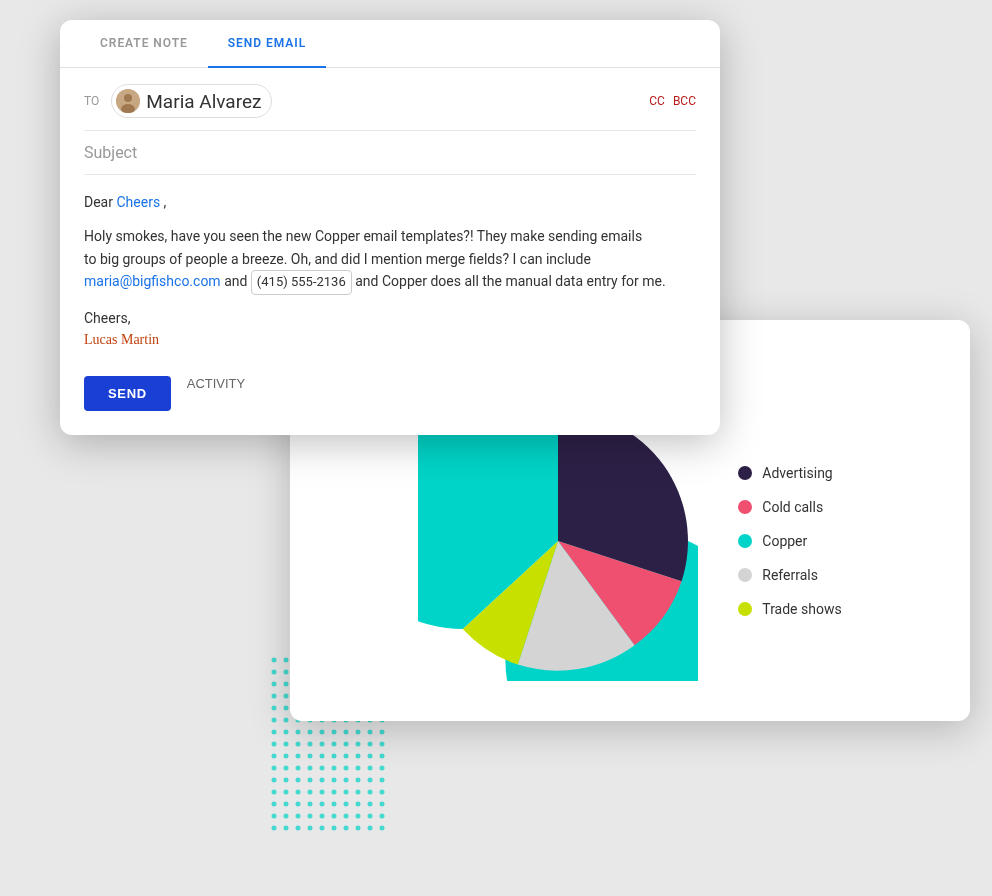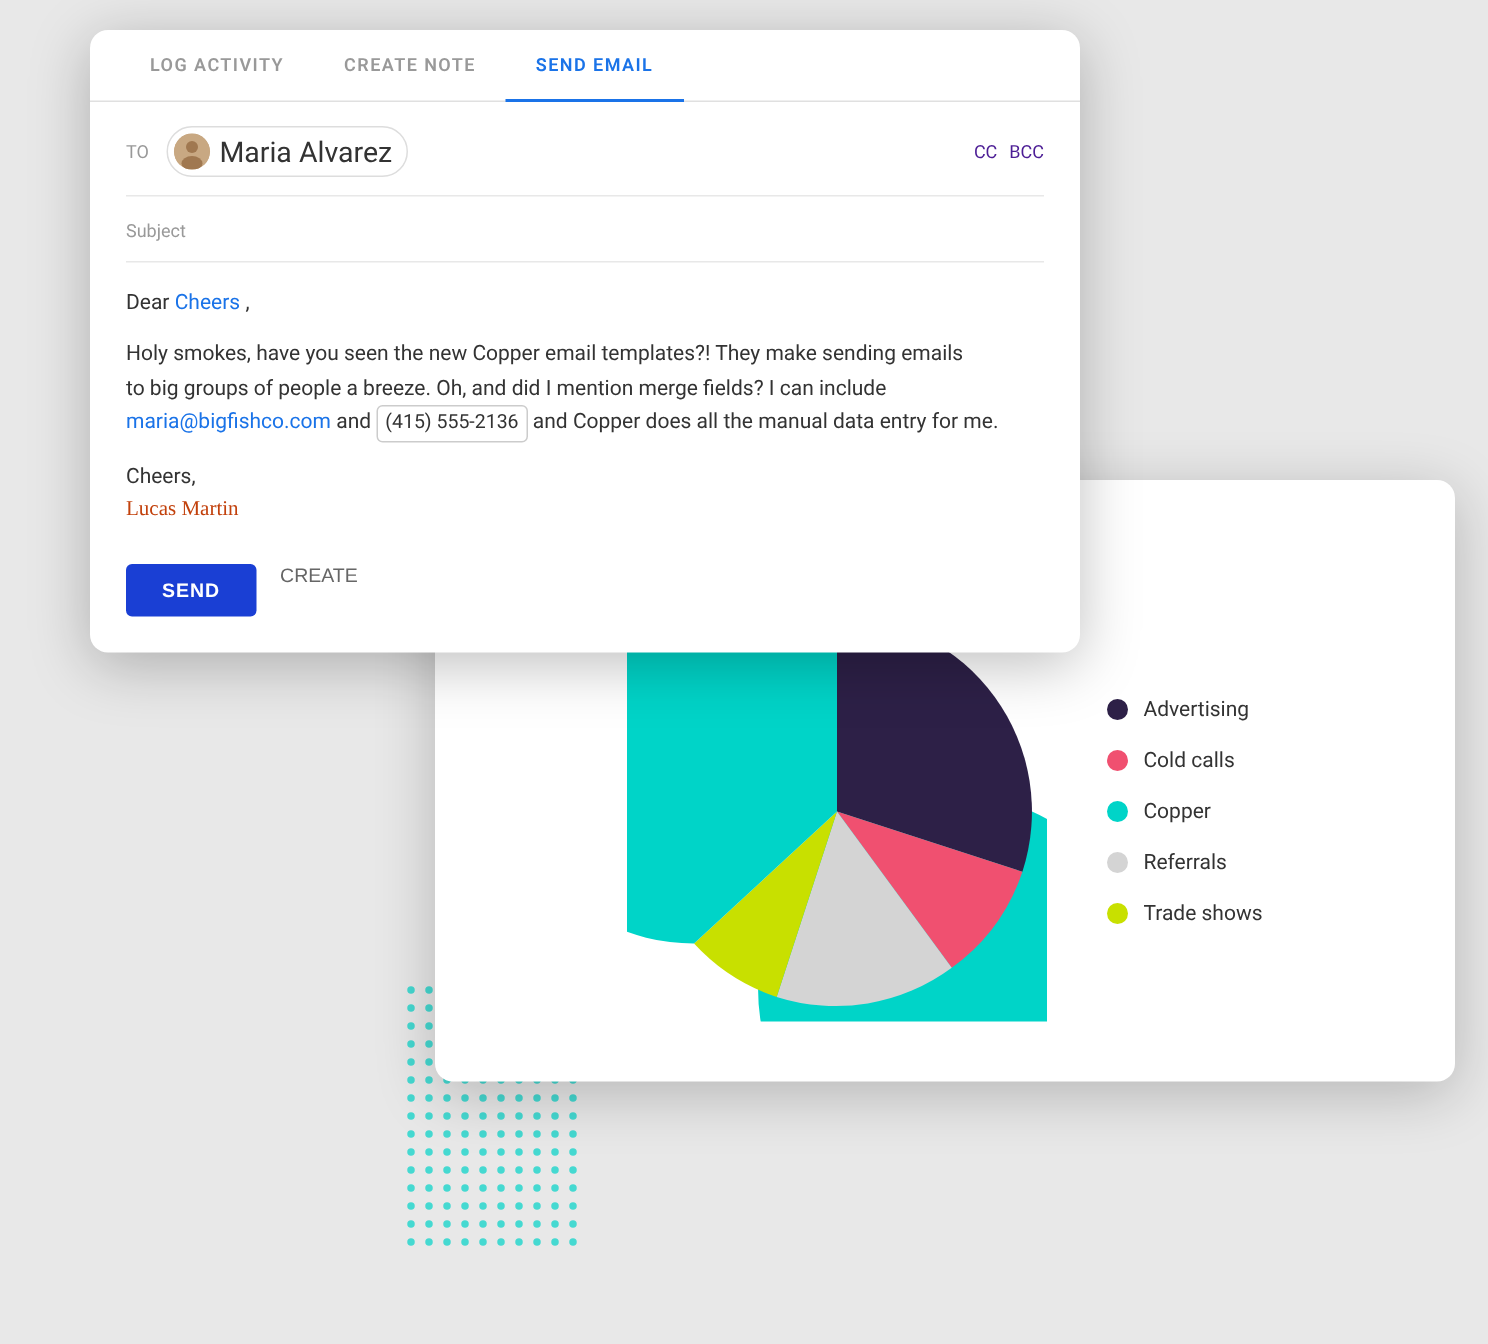--- a/index.html
+++ b/index.html
@@ -90,33 +90,33 @@
     }
 
     .recipient-name {
       font-size: 19px;
       color: #333;
     }
 
     .cc-bcc {
       margin-left: auto;
       font-size: 12px;
-      color: #4c1d95;
+      color: #b91c1c;
       display: flex;
       gap: 8px;
     }
 
     .subject-row {
       border-bottom: 1px solid #e8e8e8;
       padding-bottom: 12px;
       margin-bottom: 16px;
     }
 
     .subject-label {
-      font-size: 12px;
+      font-size: 16px;
       color: #999;
     }
 
     .email-content {
       font-size: 14px;
       color: #333;
       line-height: 1.6;
     }
 
     .email-content .greeting {
@@ -247,21 +247,20 @@
       height: 14px;
       border-radius: 50%;
       flex-shrink: 0;
     }
   </style>
 </head>
 <body>
 
 <div class="email-card">
   <div class="email-tabs">
-    <div class="email-tab">LOG ACTIVITY</div>
     <div class="email-tab">CREATE NOTE</div>
     <div class="email-tab active">SEND EMAIL</div>
   </div>
   <div class="email-body">
     <div class="email-to-row">
       <span class="to-label">TO</span>
       <div class="recipient-chip">
         <div class="avatar-small">
           <svg width="24" height="24" viewBox="0 0 24 24">
             <circle cx="12" cy="12" r="12" fill="#c8a882"></circle>
@@ -293,21 +292,21 @@
         <span class="phone-chip">(415) 555-2136</span>
         <span> and Copper does all the manual data entry for me.</span>
       </div>
       <div class="signature">
         <div>Cheers,</div>
         <div class="signature-name">Lucas Martin</div>
       </div>
     </div>
     <div class="email-actions">
       <button class="btn-send">SEND</button>
-      <button class="btn-discard">CREATE</button>
+      <button class="btn-discard">ACTIVITY</button>
     </div>
   </div>
 </div>
 
 <svg class="dot-pattern" viewBox="0 0 120 180">
   <defs>
     <pattern id="dots" x="0" y="0" width="12" height="12" patternUnits="userSpaceOnUse">
       <circle cx="4" cy="4" r="2.5" fill="#00d4c8" opacity="0.7"></circle>
     </pattern>
   </defs>

